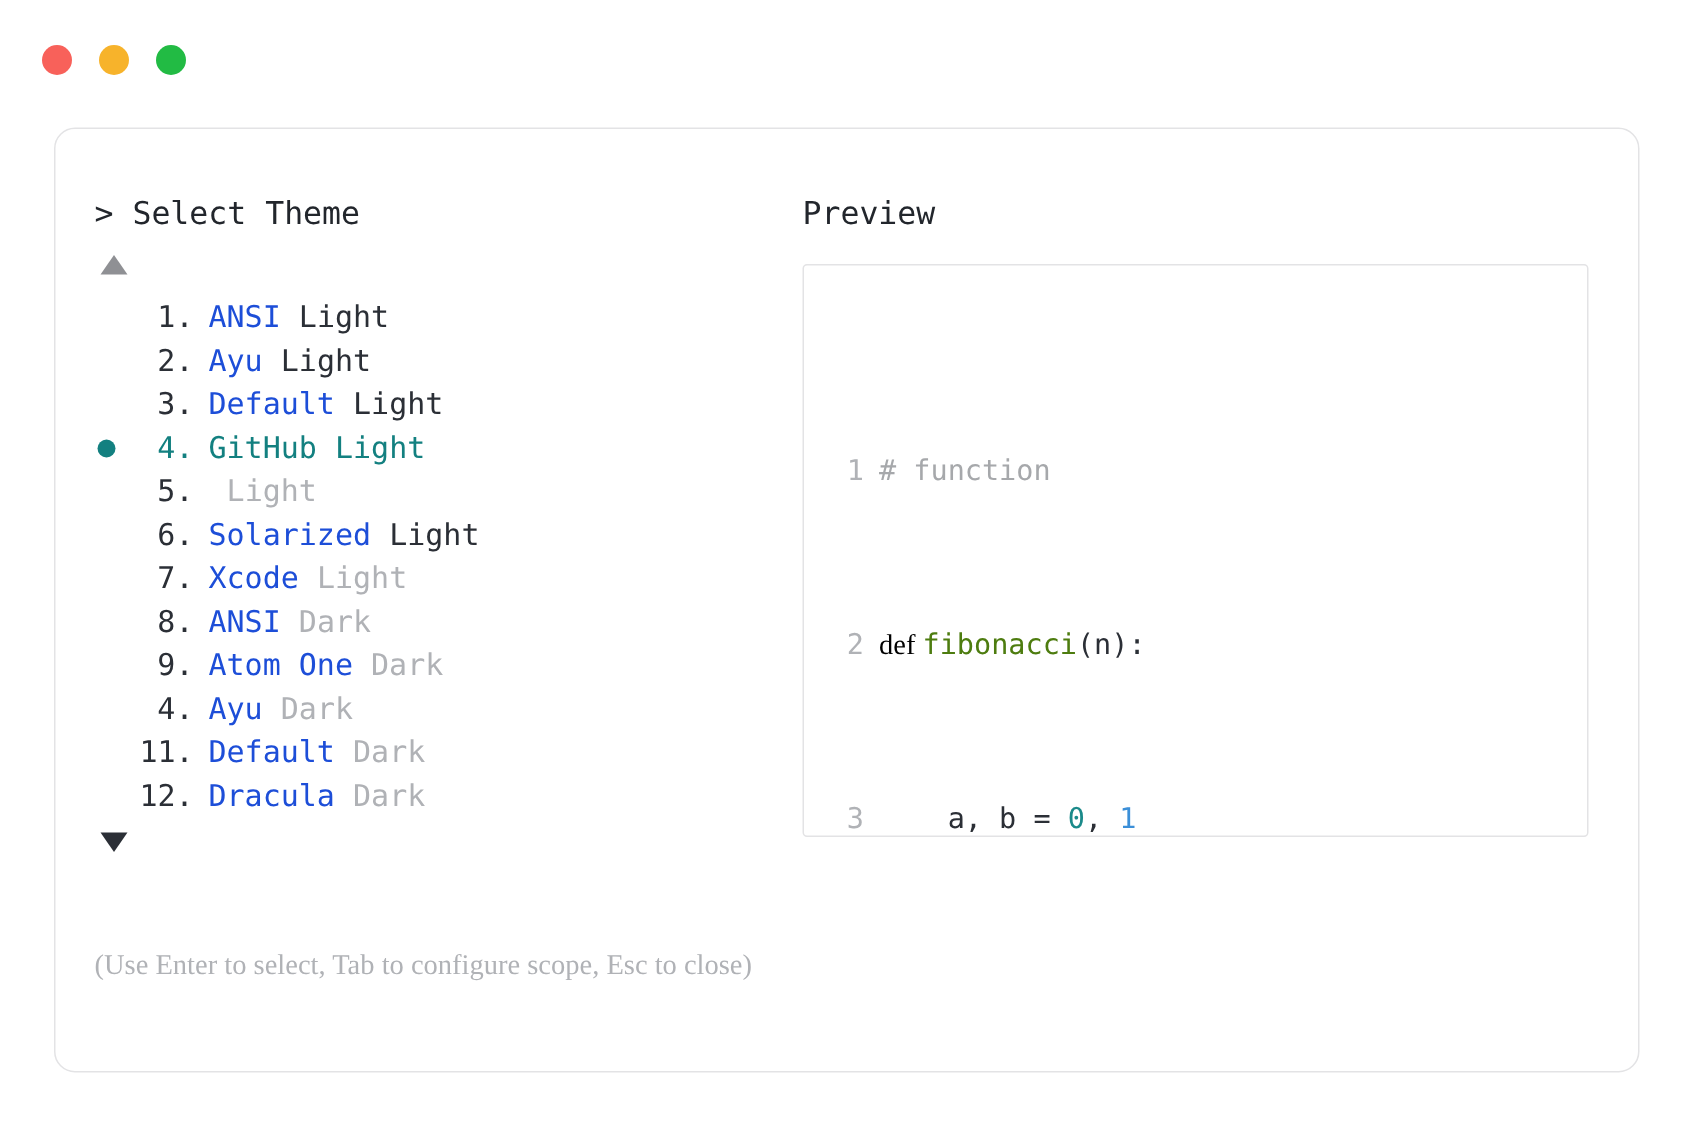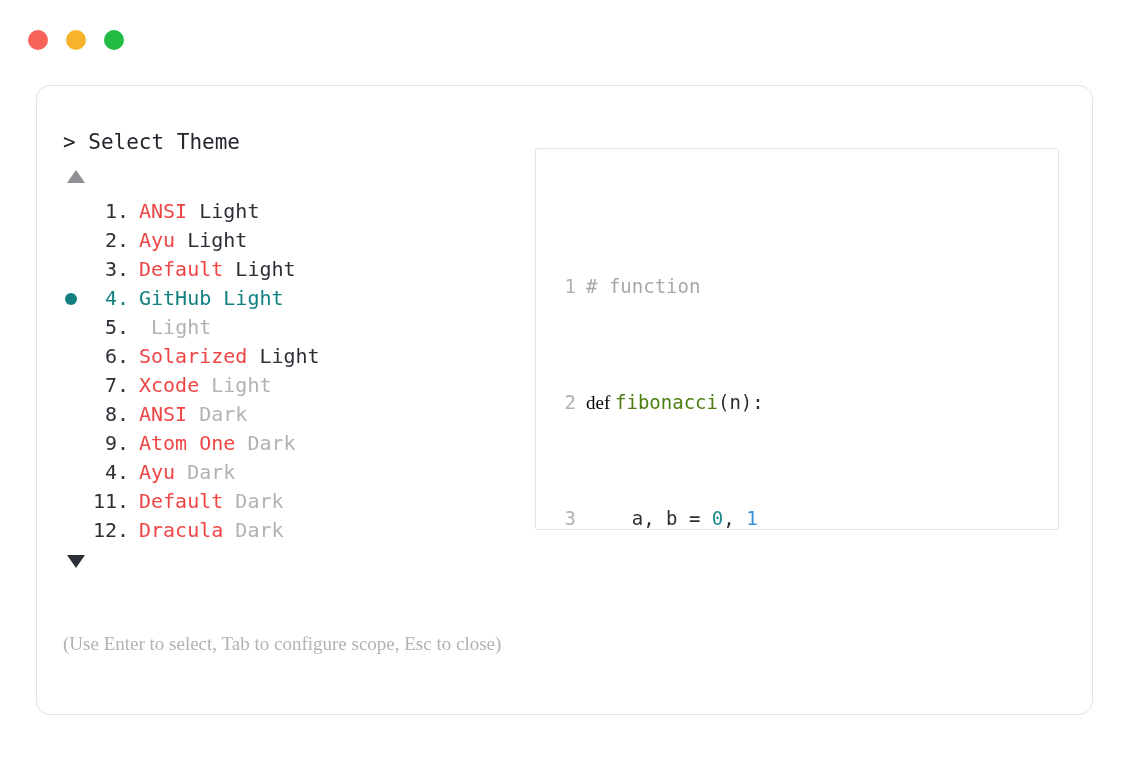--- a/index.html
+++ b/index.html
@@ -62,21 +62,21 @@
     color:#2b2f36;
     white-space:pre;
   }
   .bullet-slot{width:30px;flex:0 0 30px;display:flex;align-items:center;justify-content:flex-start;}
   .bullet{width:12px;height:12px;border-radius:50%;background:#138080;display:block;margin-left:2px;}
   .idx{
     width:46px;flex:0 0 46px;text-align:right;
     padding-right:10px;box-sizing:border-box;
     color:#2b2f36;
   }
-  .tname{color:#ef4444;}
+  .tname{color:#1d4ed8;}
   .tmode{color:#2b2f36;}
   .theme-row.dimmed .tmode{color:#b0b2b6;}
   .theme-row.selected .idx,
   .theme-row.selected .tname,
   .theme-row.selected .tmode{color:#138080;}
 
   
   .hint{
     position:absolute;left:26px;top:545px;
     font-size:19px;line-height:26px;color:#b0b2b6;white-space:pre;font-family:Liberation Serif, serif;
@@ -228,20 +228,21 @@
             <span class="tmode">Dark</span>
           </div>
 
         </div>
 
         <span class="arrow arrow-down"></span>
 
       </div>
 
       <div class="col-right">
+        <div class="heading">Preview</div>
 
         <div class="preview-box">
           <div class="code">
 
             <div class="cline">
               <span class="gutter">1</span>
               <span class="ctext"><span class="s-comment"># function</span></span>
             </div>
 
             <div class="cline">

